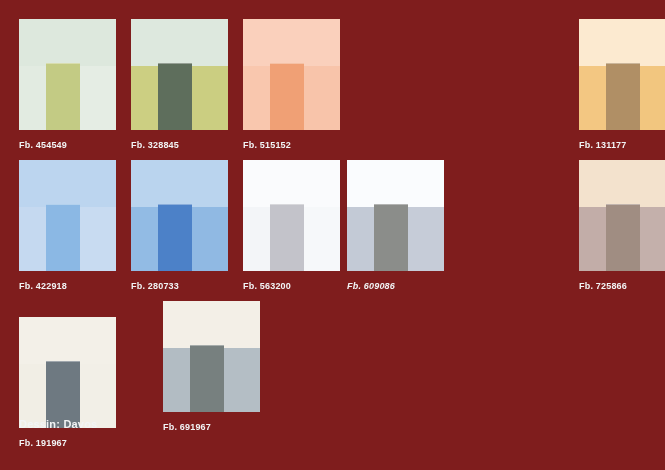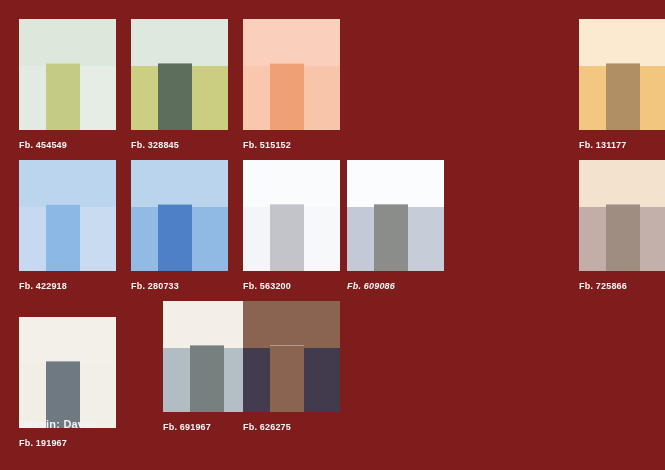--- a/index.html
+++ b/index.html
@@ -232,27 +232,16 @@
           <div class="swatch">
             <div class="base" style="background: rgb(178, 188, 195);"></div>
             <div class="band-top" style="background: rgb(243, 239, 231);"></div>
             <div class="panel-left" style="background: rgb(178, 188, 195);"></div>
             <div class="panel-right" style="background: rgb(180, 190, 197);"></div>
             <div class="stripe" style="background: rgb(119, 128, 127);"></div>
             <div class="stripe-cap"></div>
           </div>
           <div class="label">Fb. 691967</div>
         </div>
-        <div class="cell" style="left: 224px;">
-          <div class="swatch">
-            <div class="base" style="background: rgb(67, 60, 79);"></div>
-            <div class="band-top" style="background: rgb(138, 100, 80);"></div>
-            <div class="panel-left" style="background: rgb(67, 60, 79);"></div>
-            <div class="panel-right" style="background: rgb(66, 59, 78);"></div>
-            <div class="stripe" style="background: rgb(138, 100, 80);"></div>
-            <div class="stripe-cap"></div>
-          </div>
-          <div class="label">Fb. 626275</div>
-        </div>
       </div>
     </div>
   <div class="caption">Dessin: Davos</div>
 </div>
 
 </body></html>

